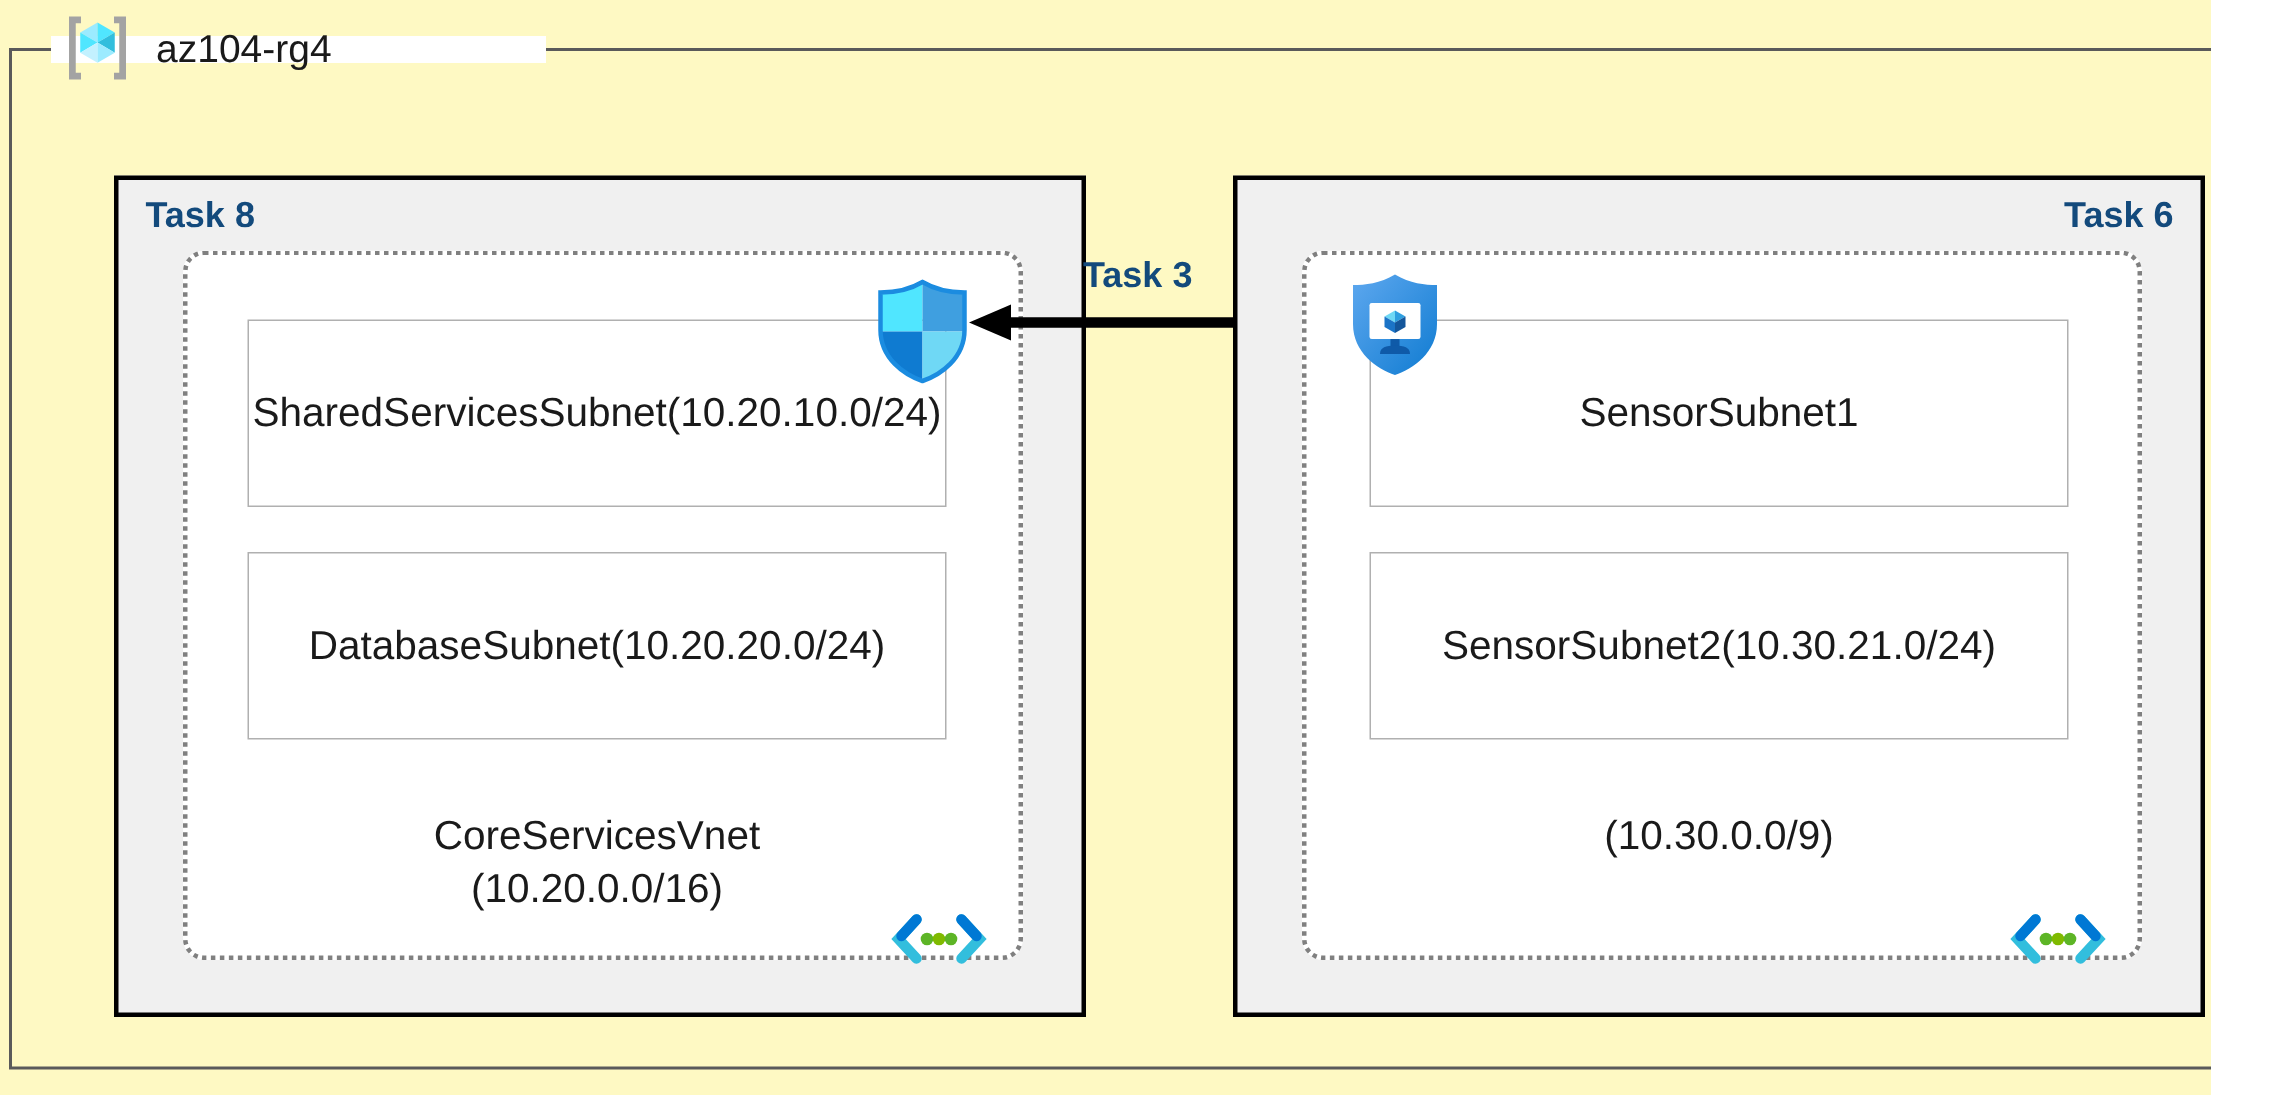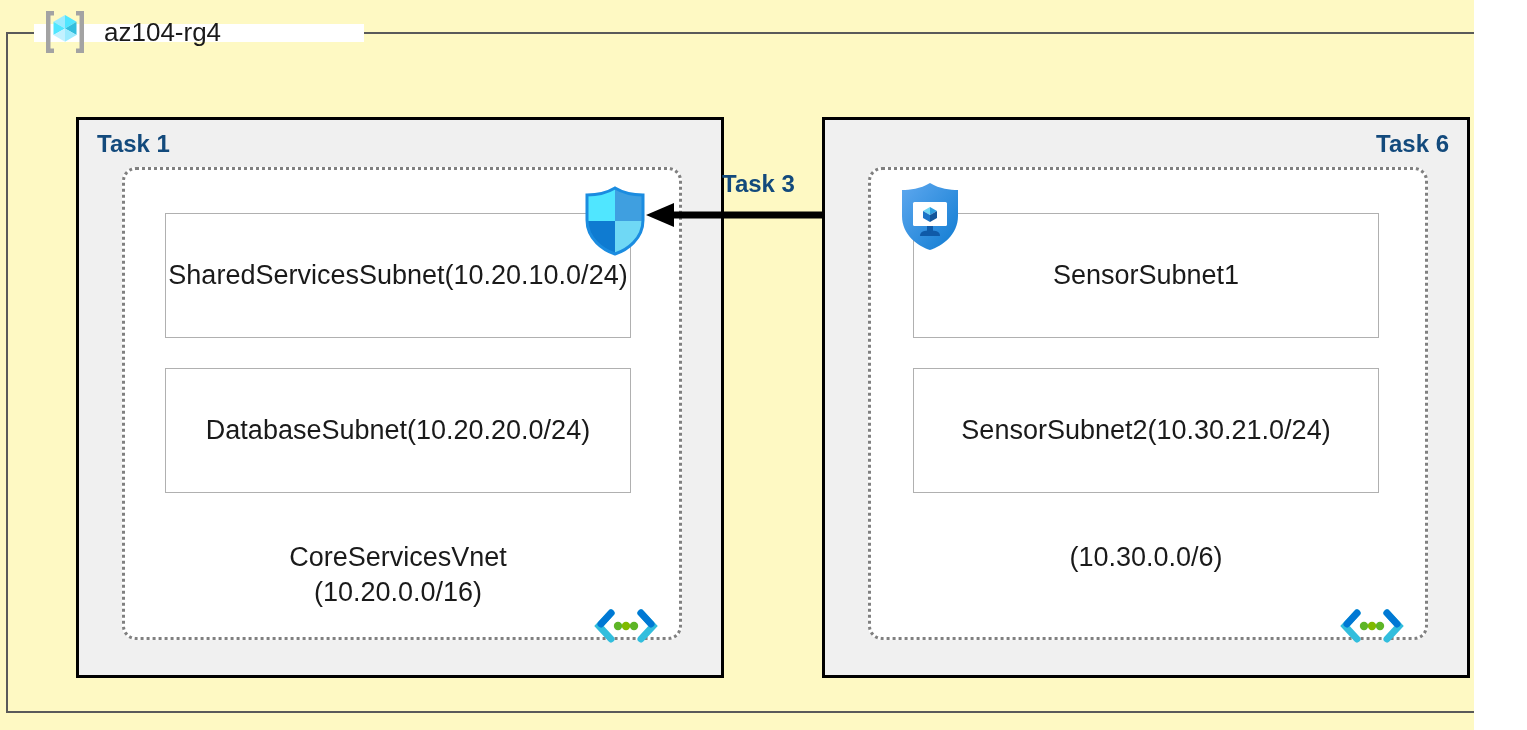--- a/index.html
+++ b/index.html
@@ -175,21 +175,21 @@
 
         <path d="M13.5 28.1 L25 34.8 L25 21.4 Z" fill="#c3f1ff"></path>
 
         <path d="M36.5 28.1 L25 34.8 L25 21.4 Z" fill="#9cebff"></path>
       </svg>
     </span>
     <span class="rg-title">az104-rg4</span>
   </div>
 
   <div class="task-box" id="task1-box">
-    <div class="task-label left">Task 1</div>
+    <div class="task-label left">Task 8</div>
   </div>
 
   <div class="vnet" id="vnet1"></div>
 
   <div class="subnet" id="subnet-1-1">
     <div class="subnet-line">SharedServicesSubnet</div>
     <div class="subnet-line">(10.20.10.0/24)</div>
   </div>
 
   <div class="subnet" id="subnet-1-2">
@@ -249,21 +249,21 @@
   <div class="subnet" id="subnet-2-1">
     <div class="subnet-line">SensorSubnet1</div>
   </div>
 
   <div class="subnet" id="subnet-2-2">
     <div class="subnet-line">SensorSubnet2</div>
     <div class="subnet-line">(10.30.21.0/24)</div>
   </div>
 
   <div class="vnet-caption" id="vnet2-caption">
-    <div>(10.30.0.0/6)</div>
+    <div>(10.30.0.0/9)</div>
   </div>
 
   <span class="icon-abs" id="vnet2-icon">
     <svg width="64" height="36" viewBox="0 0 64 36">
       <g stroke-linecap="round" stroke-width="7" fill="none">
         <path d="M17 5 L5 18 L17 31" stroke="#32bedd"></path>
         <path d="M47 5 L59 18 L47 31" stroke="#32bedd"></path>
         <path d="M17 5 L7 16" stroke="#0078d4"></path>
         <path d="M47 5 L57 16" stroke="#0078d4"></path>
       </g>

